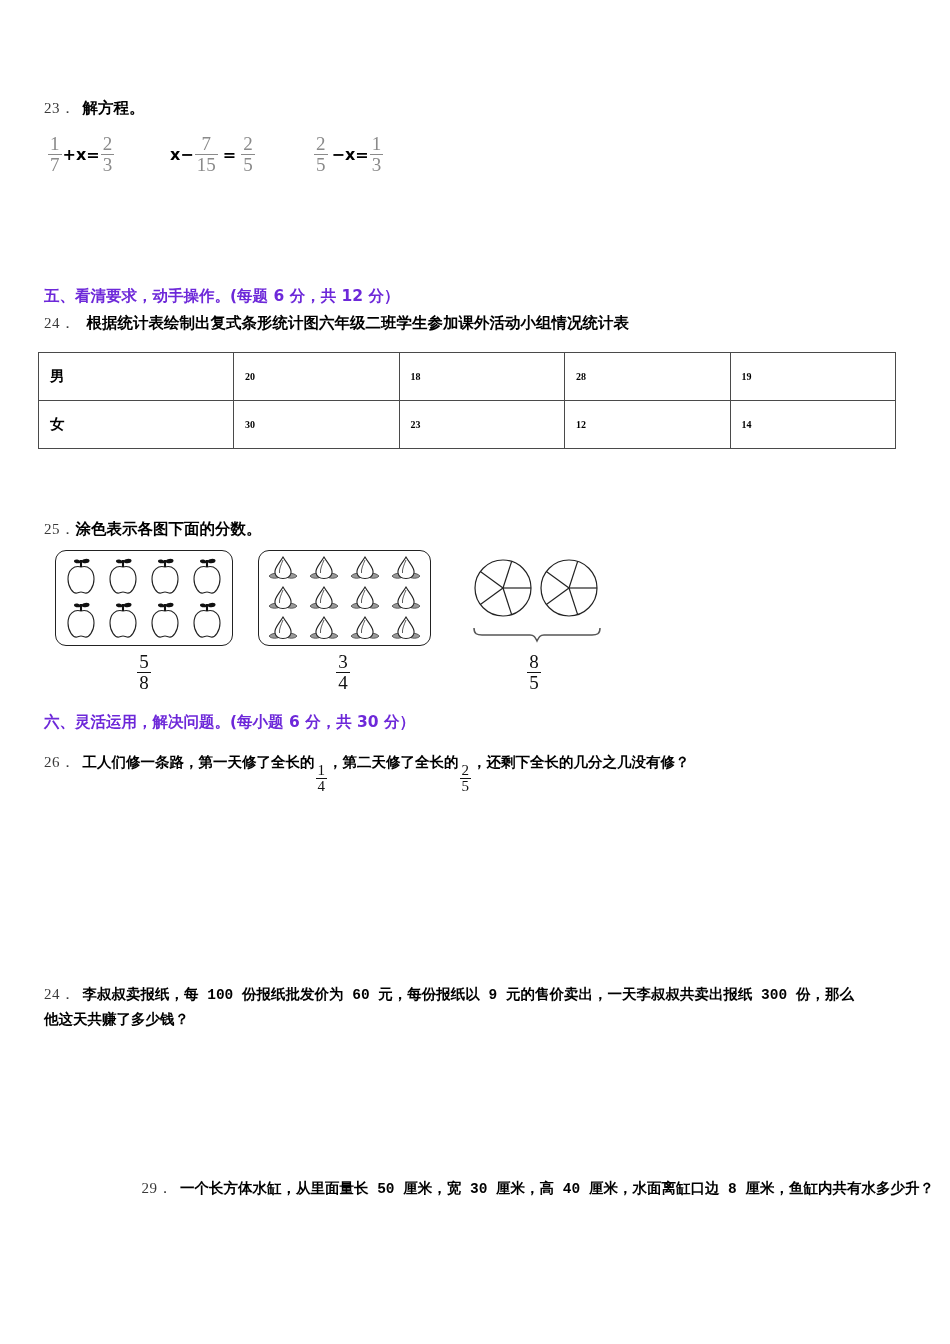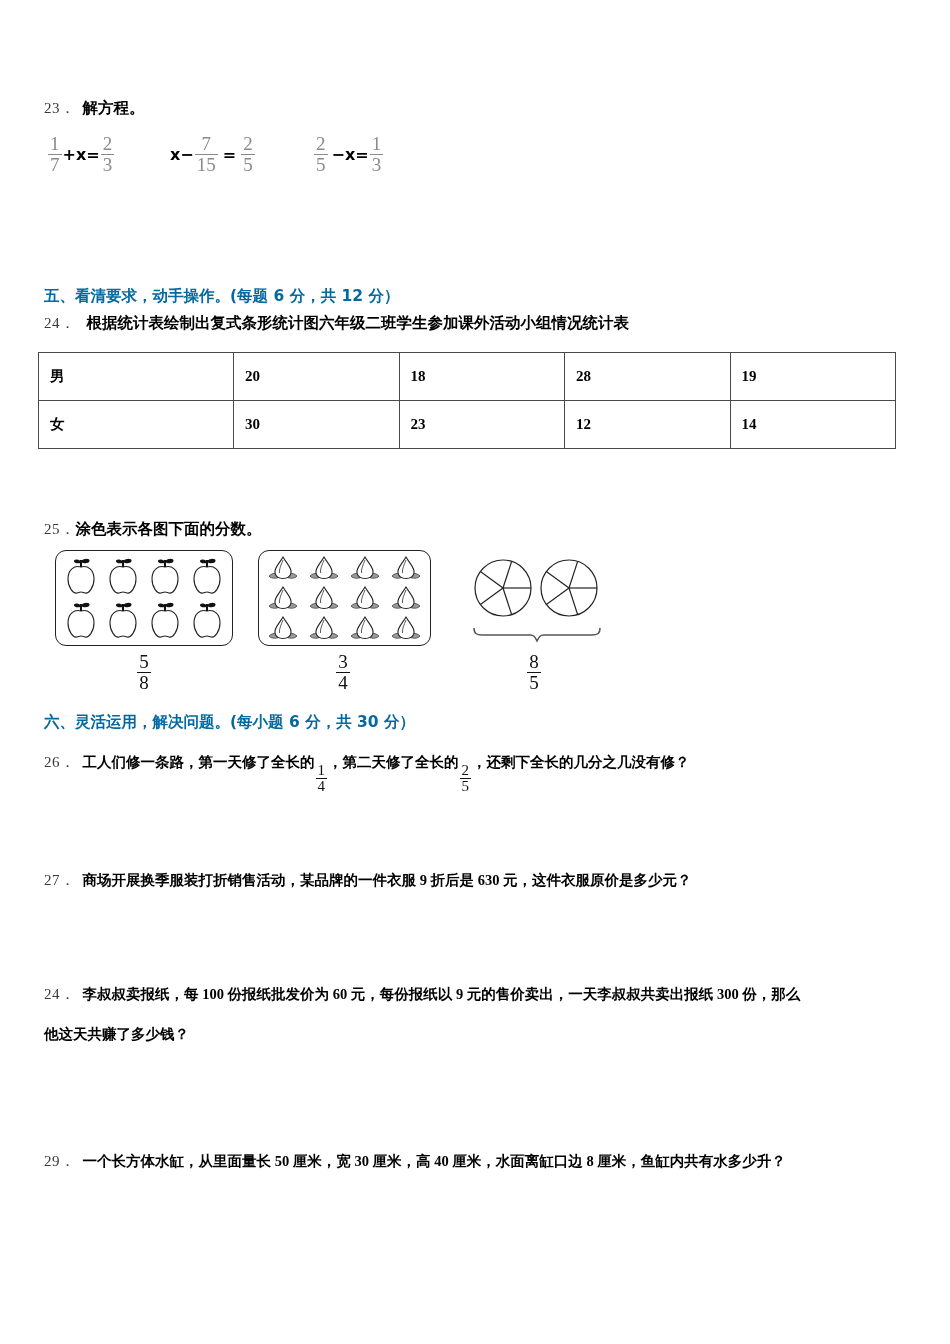--- a/index.html
+++ b/index.html
@@ -32,21 +32,21 @@
   .cn {
     font-family: "DejaVu Sans", "Liberation Sans", sans-serif;
     font-weight: bold;
     font-size: 15.5px;
     color: #000;
   }
   .cn-hd {
     font-family: "DejaVu Sans", "Liberation Sans", sans-serif;
     font-weight: bold;
     font-size: 15.5px;
-    color: #0369a1;
+    color: #6d28d9;
   }
 
   
   .frac {
     display: inline-flex;
     flex-direction: column;
     align-items: center;
     justify-content: center;
     vertical-align: -0.52em;
     line-height: 1.03;
@@ -95,21 +95,21 @@
     padding: 0 11px;
     vertical-align: middle;
     font-family: "DejaVu Sans", "Liberation Sans", sans-serif;
     font-weight: bold;
     font-size: 14.5px;
     color: #000;
   }
   #stat-table td.num {
     font-family: "Liberation Serif", "DejaVu Serif", serif;
     font-weight: bold;
-    font-size: 15px;
+    font-size: 10px;
   }
   .col-label { width: 172px; }
 
   
   #q25-head { position: absolute; left: 44px; top: 519px; }
   #q25-head .q-num { }
 
   .fruit-box {
     position: absolute;
     border: 1.4px solid #222;
@@ -140,30 +140,30 @@
   .frac-label { position: absolute; text-align: center; }
   #lab1 { left: 104px; top: 652px; width: 80px; }
   #lab2 { left: 303px; top: 652px; width: 80px; }
   #lab3 { left: 494px; top: 652px; width: 80px; }
 
   
   #sec6 { position: absolute; left: 44px; top: 712px; }
   .qline { position: absolute; left: 44px; line-height: 1.72; }
   .qline .q-num { margin-right: 7px; }
   .qbody {
-    font-family: Liberation Serif, serif;
+    font-family: Liberation Mono, monospace;
     font-weight: bold;
     font-size: 14.5px;
     color: #000;
   }
   #q26 { top: 748px; width: 870px; }
   #q27 { top: 866px; width: 870px; }
   #q28 { top: 980px; width: 880px; }
-  #q29 { top: 1147px; width: 890px; }
-  #q28 .cont { display: block; margin-top: 14px; }
+  #q29 { top: 1174px; width: 890px; text-align: right; }
+  #q28 .cont { display: block; }
 </style>
 </head>
 <body>
 
 <div class="page">
 
   <div id="q23-head">
     <span class="q-num">23．</span><span class="cn">解方程。</span>
   </div>
 
@@ -455,23 +455,20 @@
   <div class="qline" id="q26">
     <span class="q-num">26．</span><span class="qbody">工人们修一条路，第一天修了全长的</span><span class="frac frac-inline">
         <span class="num">1</span>
         <span class="den">4</span>
       </span><span class="qbody">，第二天修了全长的</span><span class="frac frac-inline">
         <span class="num">2</span>
         <span class="den">5</span>
       </span><span class="qbody">，还剩下全长的几分之几没有修？</span>
   </div>
 
-  <div class="qline" id="q27">
-    <span class="q-num">27．</span><span class="qbody">商场开展换季服装打折销售活动，某品牌的一件衣服 9 折后是 630 元，这件衣服原价是多少元？</span>
-  </div>
 
   <div class="qline" id="q28">
     <span class="q-num">24．</span><span class="qbody">李叔叔卖报纸，每 100 份报纸批发价为 60 元，每份报纸以 9 元的售价卖出，一天李叔叔共卖出报纸 300 份，那么</span><span class="qbody cont">他这天共赚了多少钱？</span>
   </div>
 
   <div class="qline" id="q29">
     <span class="q-num">29．</span><span class="qbody">一个长方体水缸，从里面量长 50 厘米，宽 30 厘米，高 40 厘米，水面离缸口边 8 厘米，鱼缸内共有水多少升？</span>
   </div>
 
 </div>

